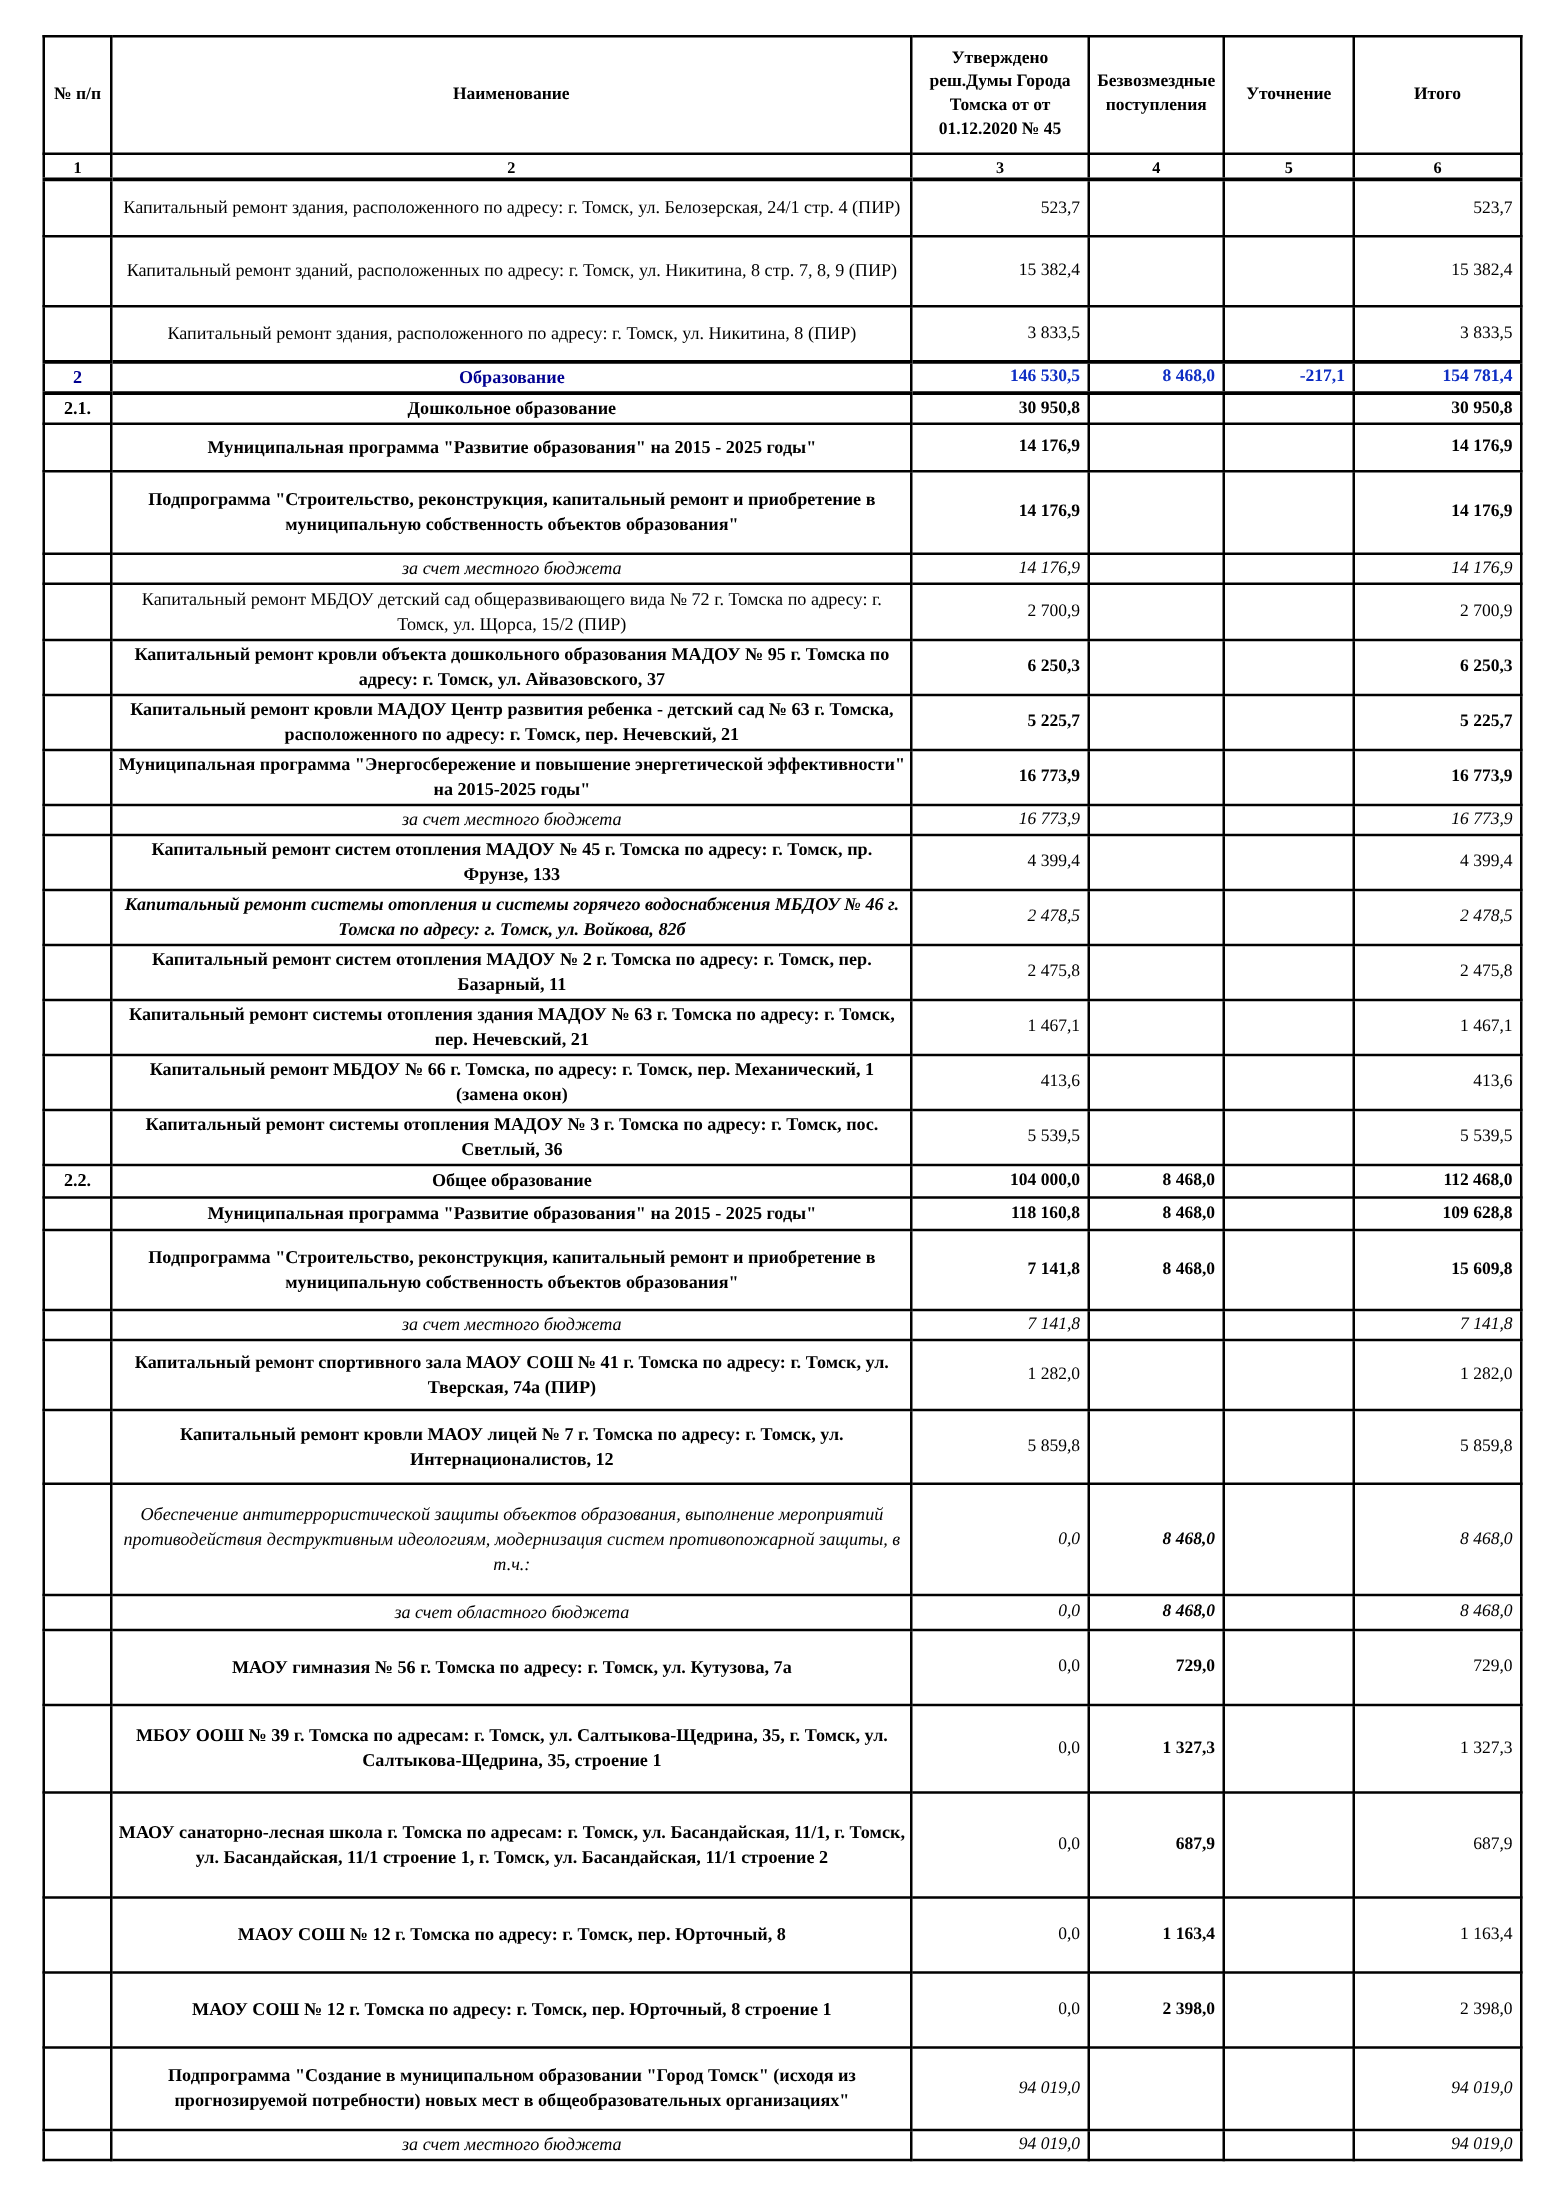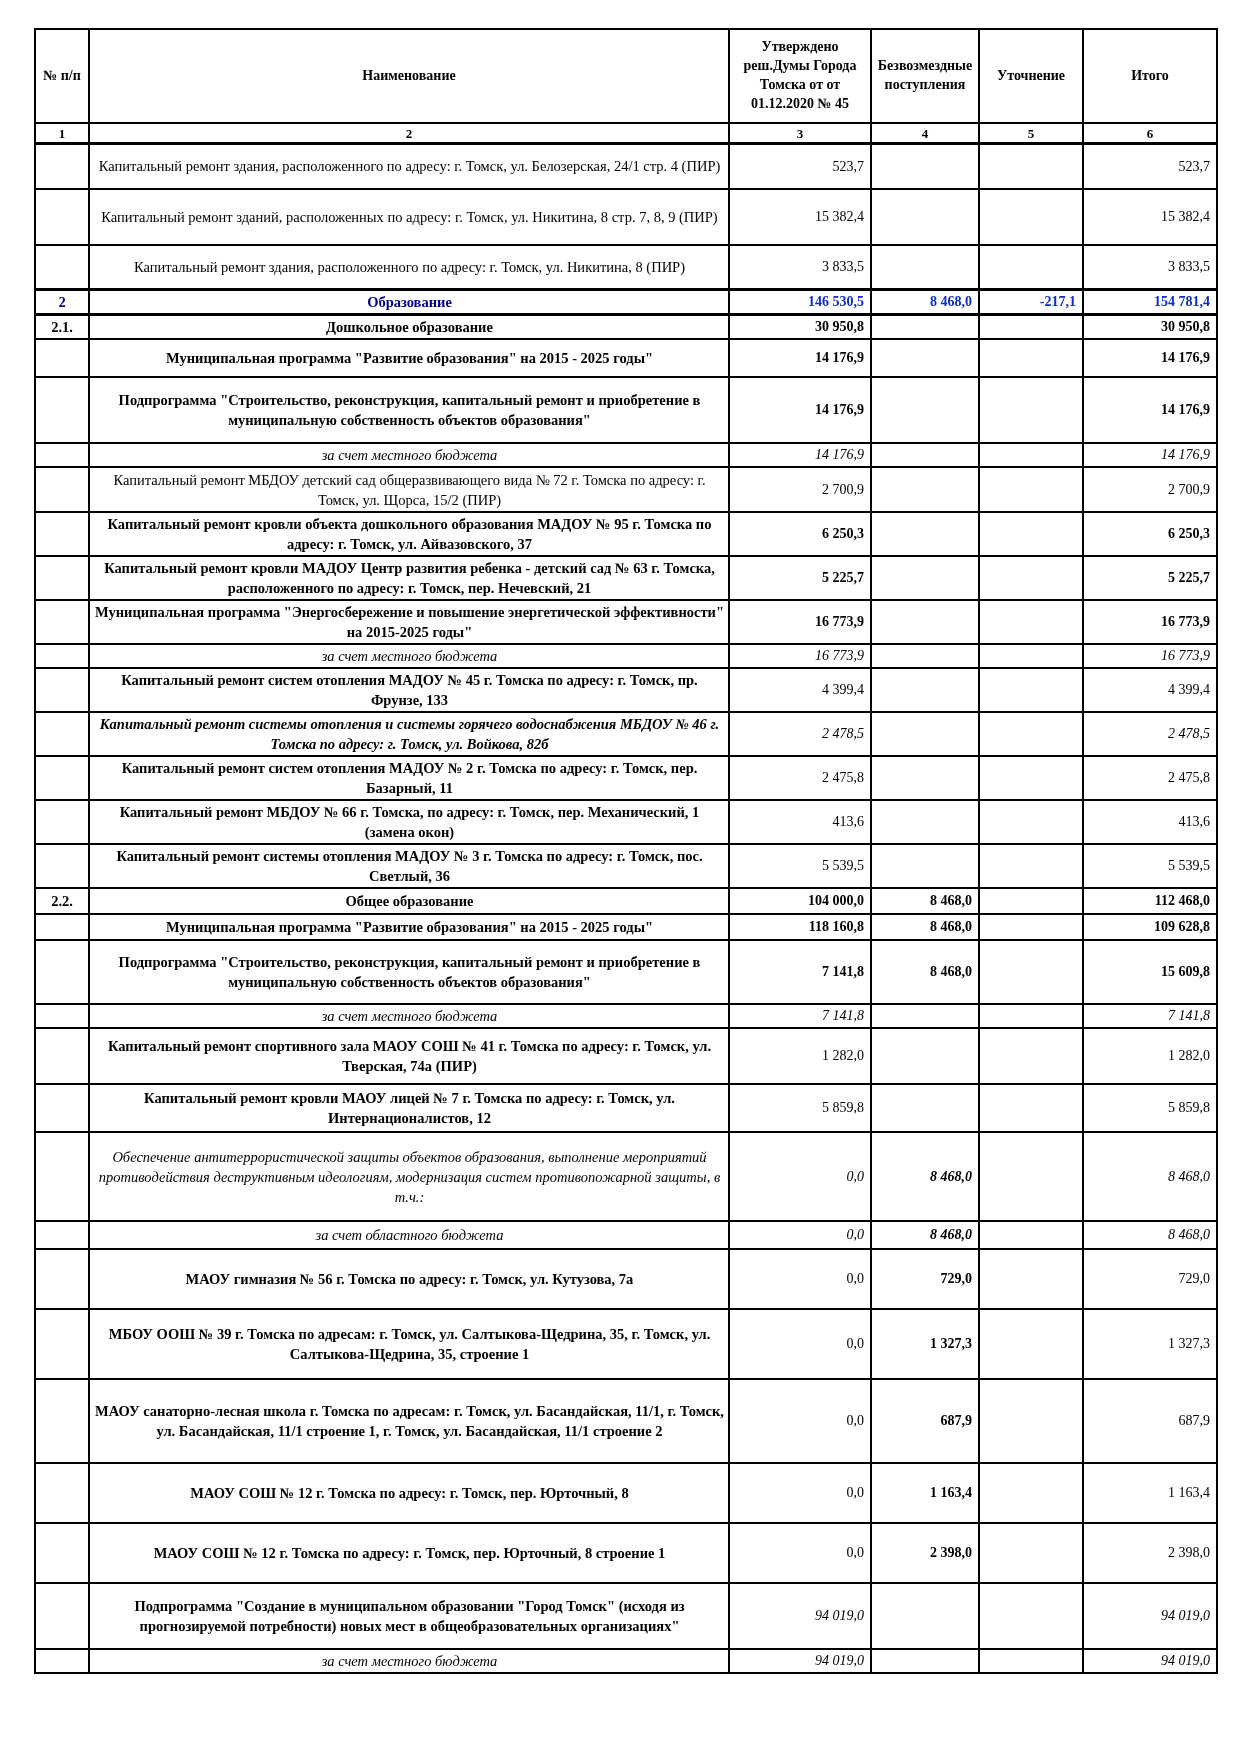--- a/index.html
+++ b/index.html
@@ -189,20 +189,28 @@
         <tr class="s-itemb" style="height: 44px;">
     <td class="c1"></td>
     <td class="c2">Капитальный ремонт систем отопления МАДОУ № 2 г. Томска по адресу: г. Томск, пер. Базарный, 11</td>
     <td class="c3 num">2 475,8</td>
     <td class="c4 num"></td>
     <td class="c5 num"></td>
     <td class="c6 num">2 475,8</td>
   </tr>
         <tr class="s-itemb" style="height: 44px;">
     <td class="c1"></td>
+    <td class="c2">Капитальный ремонт системы отопления здания МАДОУ № 63 г. Томска по адресу: г. Томск, пер. Нечевский, 21</td>
+    <td class="c3 num">1 467,1</td>
+    <td class="c4 num"></td>
+    <td class="c5 num"></td>
+    <td class="c6 num">1 467,1</td>
+  </tr>
+        <tr class="s-itemb" style="height: 44px;">
+    <td class="c1"></td>
     <td class="c2">Капитальный ремонт МБДОУ № 66 г. Томска, по адресу: г. Томск, пер. Механический, 1 (замена окон)</td>
     <td class="c3 num">413,6</td>
     <td class="c4 num"></td>
     <td class="c5 num"></td>
     <td class="c6 num">413,6</td>
   </tr>
         <tr class="s-itemb" style="height: 44px;">
     <td class="c1"></td>
     <td class="c2">Капитальный ремонт системы отопления МАДОУ № 3 г. Томска по адресу: г. Томск, пос. Светлый, 36</td>
     <td class="c3 num">5 539,5</td>
@@ -243,21 +251,21 @@
     <td class="c6 num">7 141,8</td>
   </tr>
         <tr class="s-itemb" style="height: 56px;">
     <td class="c1"></td>
     <td class="c2">Капитальный ремонт спортивного зала МАОУ СОШ № 41 г. Томска по адресу: г. Томск, ул. Тверская, 74а (ПИР)</td>
     <td class="c3 num">1 282,0</td>
     <td class="c4 num"></td>
     <td class="c5 num"></td>
     <td class="c6 num">1 282,0</td>
   </tr>
-        <tr class="s-itemb" style="height: 48px;">
+        <tr class="s-itemb" style="height: 59px;">
     <td class="c1"></td>
     <td class="c2">Капитальный ремонт кровли МАОУ лицей № 7 г. Томска по адресу: г. Томск, ул. Интернационалистов, 12</td>
     <td class="c3 num">5 859,8</td>
     <td class="c4 num"></td>
     <td class="c5 num"></td>
     <td class="c6 num">5 859,8</td>
   </tr>
         <tr class="s-fin" style="height: 89px;">
     <td class="c1"></td>
     <td class="c2">Обеспечение антитеррористической защиты объектов образования, выполнение мероприятий противодействия деструктивным идеологиям, модернизация систем противопожарной защиты, в т.ч.:</td>

